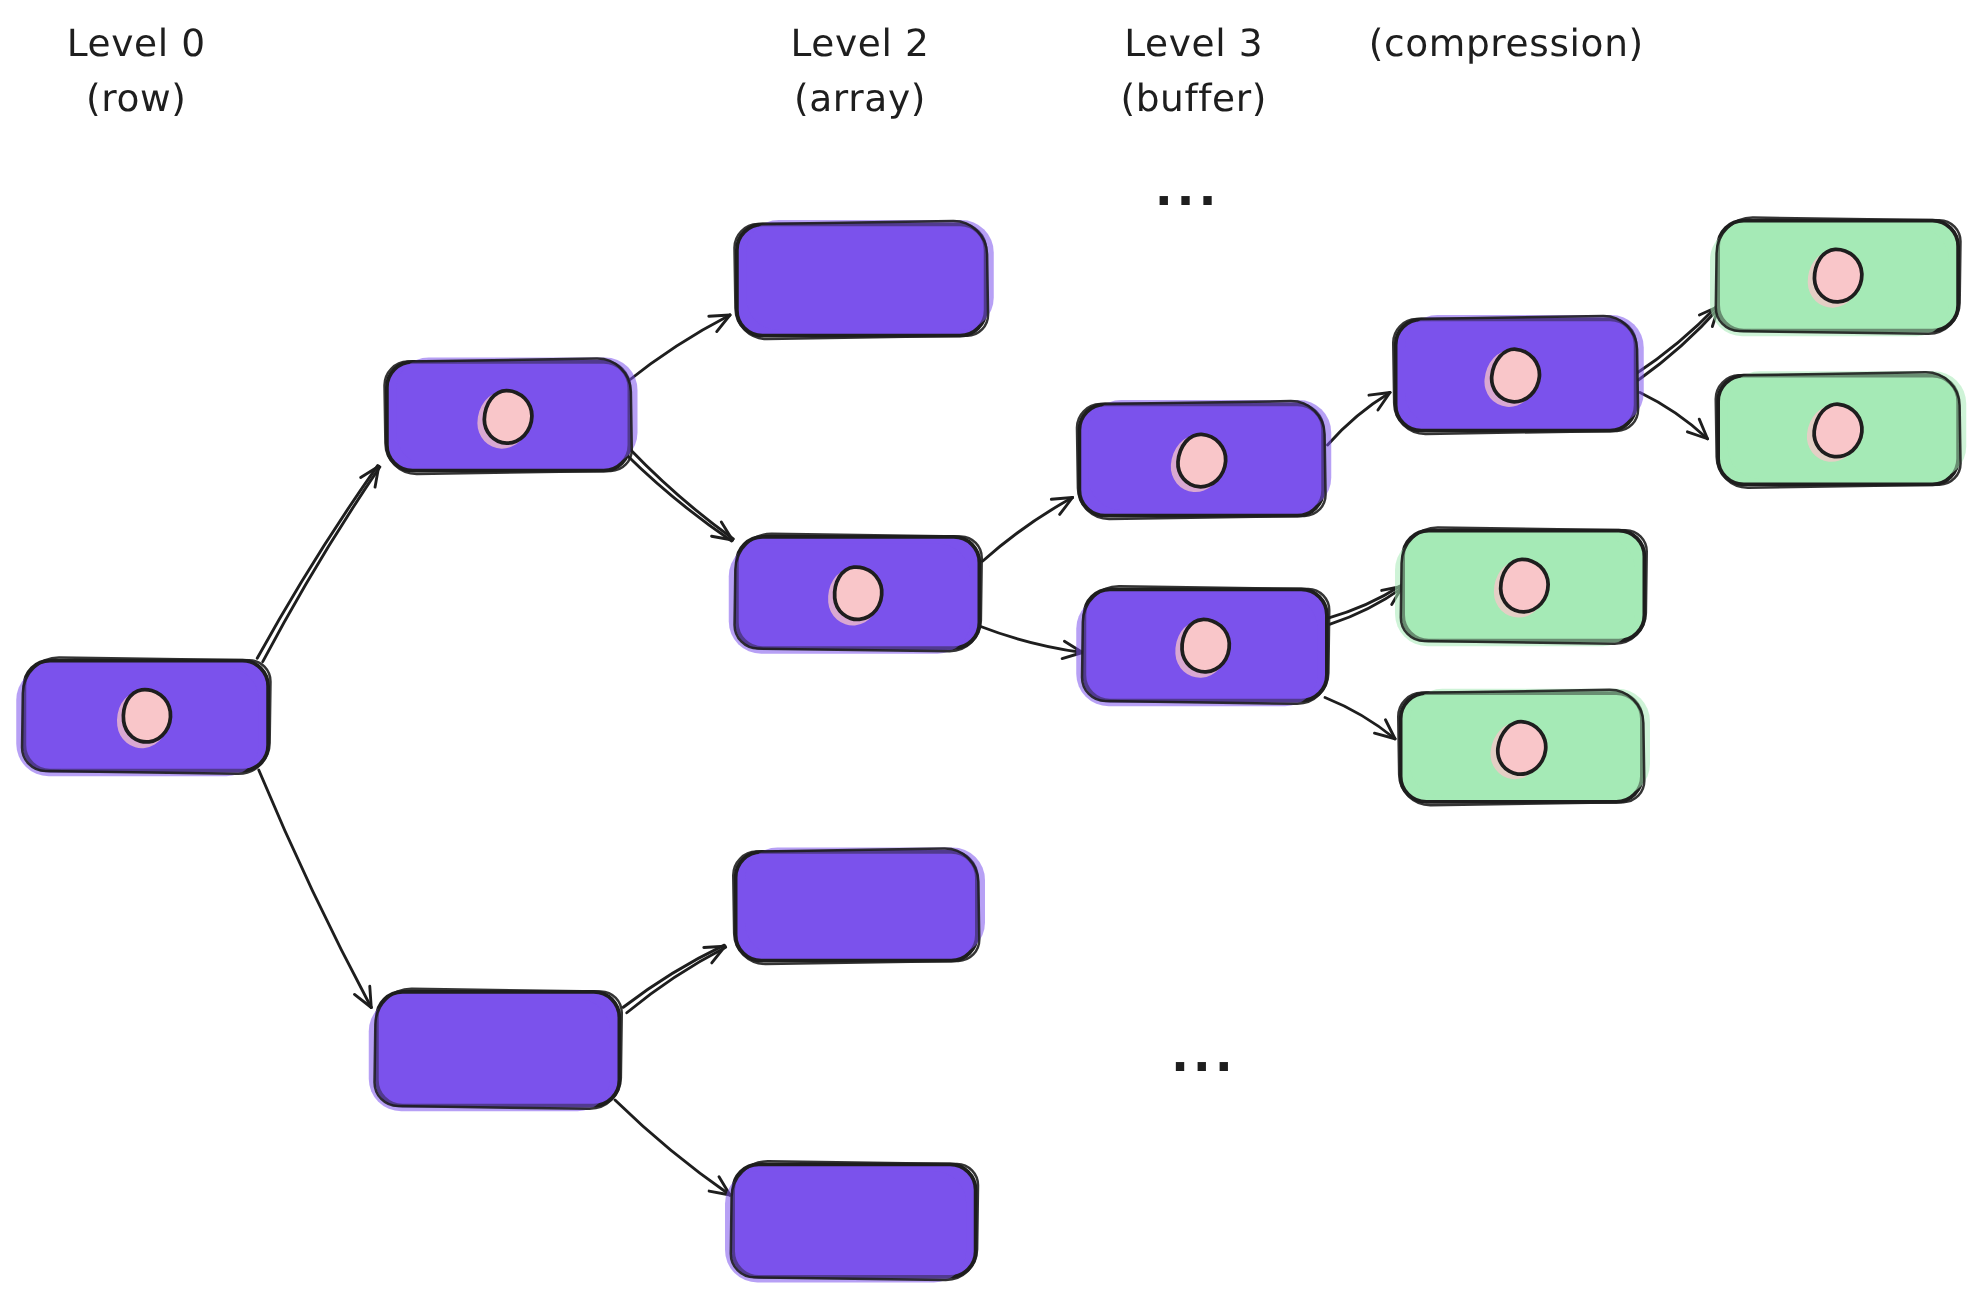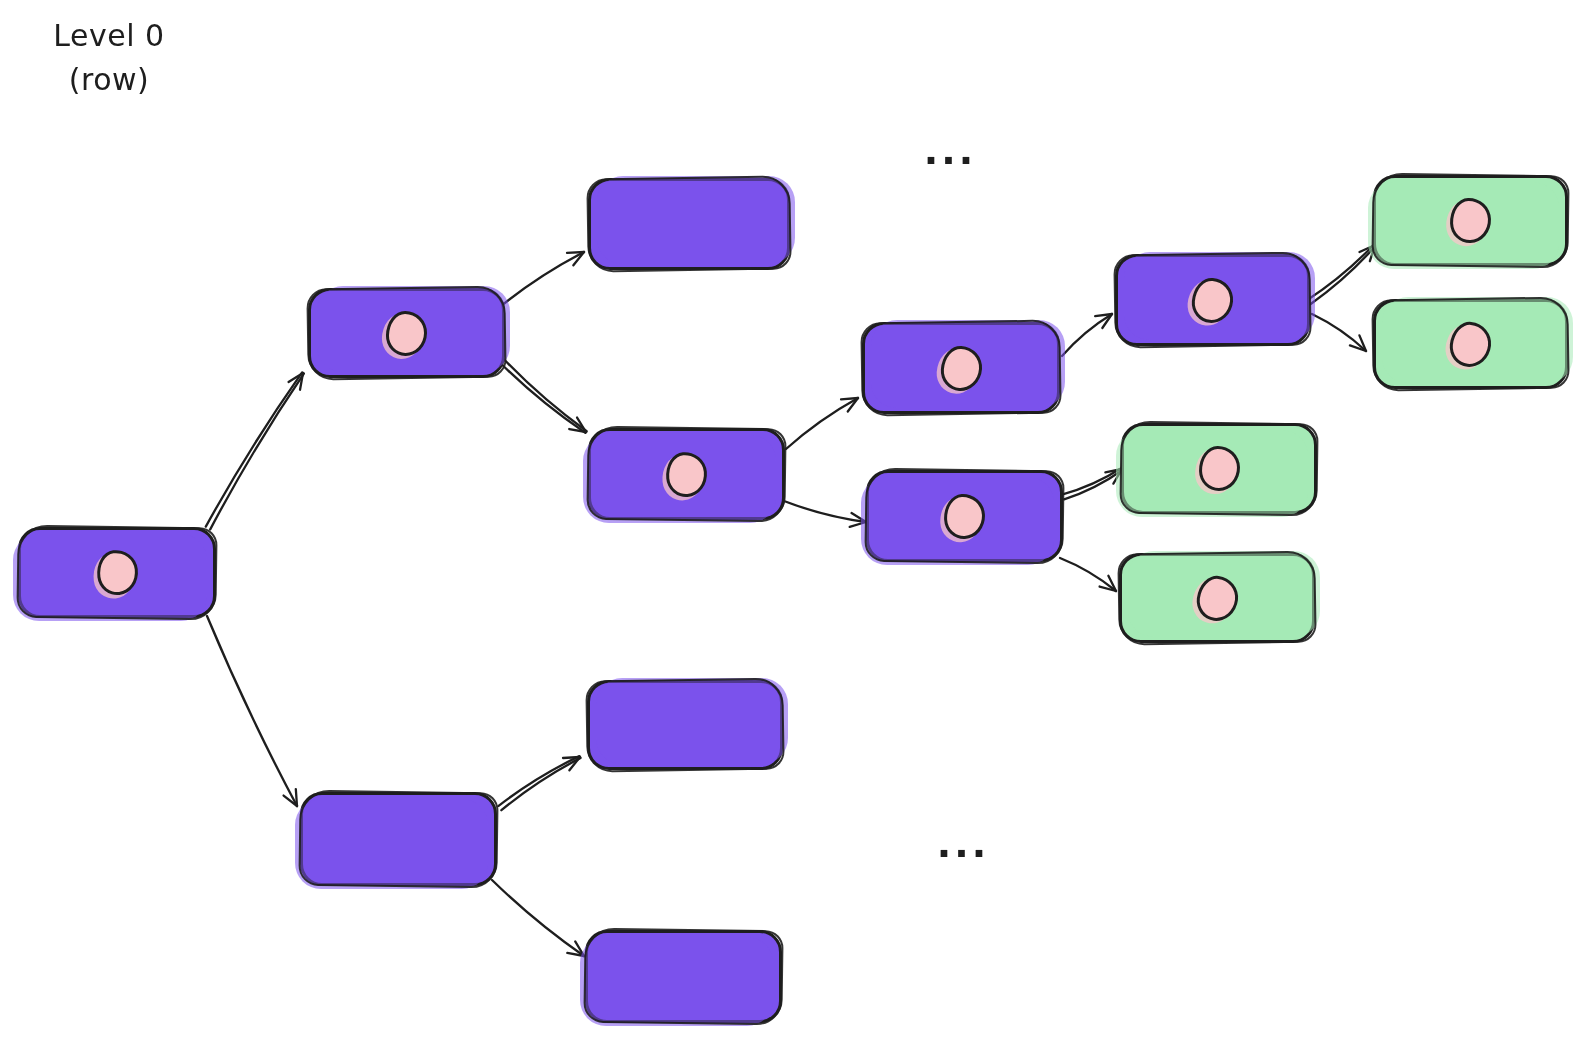--- a/index.html
+++ b/index.html
@@ -43,21 +43,30 @@
 </style>
 </head>
 <body>
 
 <div id="canvas">
 
   <div class="hdr hdr0">
     <div>Level 0</div>
     <div>(row)</div>
   </div>
+  <div class="hdr hdr2">
+    <div>Level 2</div>
+    <div>(array)</div>
+  </div>
+  <div class="hdr hdr3">
+    <div>Level 3</div>
+    <div>(buffer)</div>
+  </div>
   <div class="hdr hdr4">
+    <div>(compression)</div>
   </div>
 
   <div class="ellipsis ell-top">...</div>
   <div class="ellipsis ell-bottom">...</div>
 
   <svg id="edges" width="1590" height="1040" viewBox="0 0 1590 1040">
       <g>
         <path d="M 205.78323674373155 526.6413386493839 Q 249.70783615022822 446.8996433640515 302.1132946974926 372.4565354597535"></path>
         <path d="M 210.21676325626845 529.3586613506161 Q 252.76646521005392 448.8749284374117 303.8867053025074 373.5434645402465"></path>
         <path d="M 303 373 L 300.0197153662488 389.7367232008487"></path>

